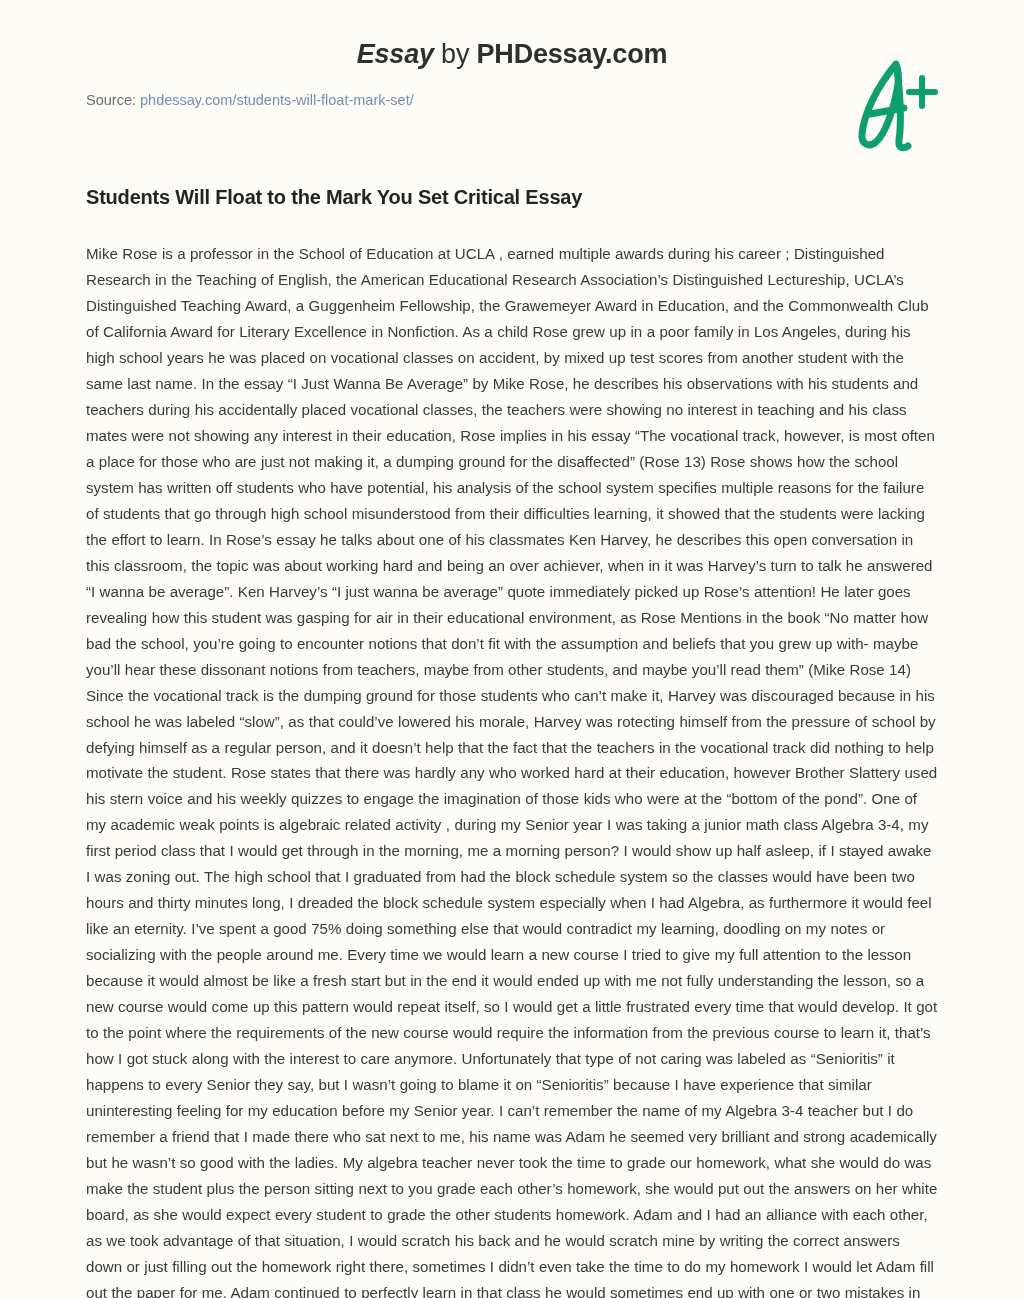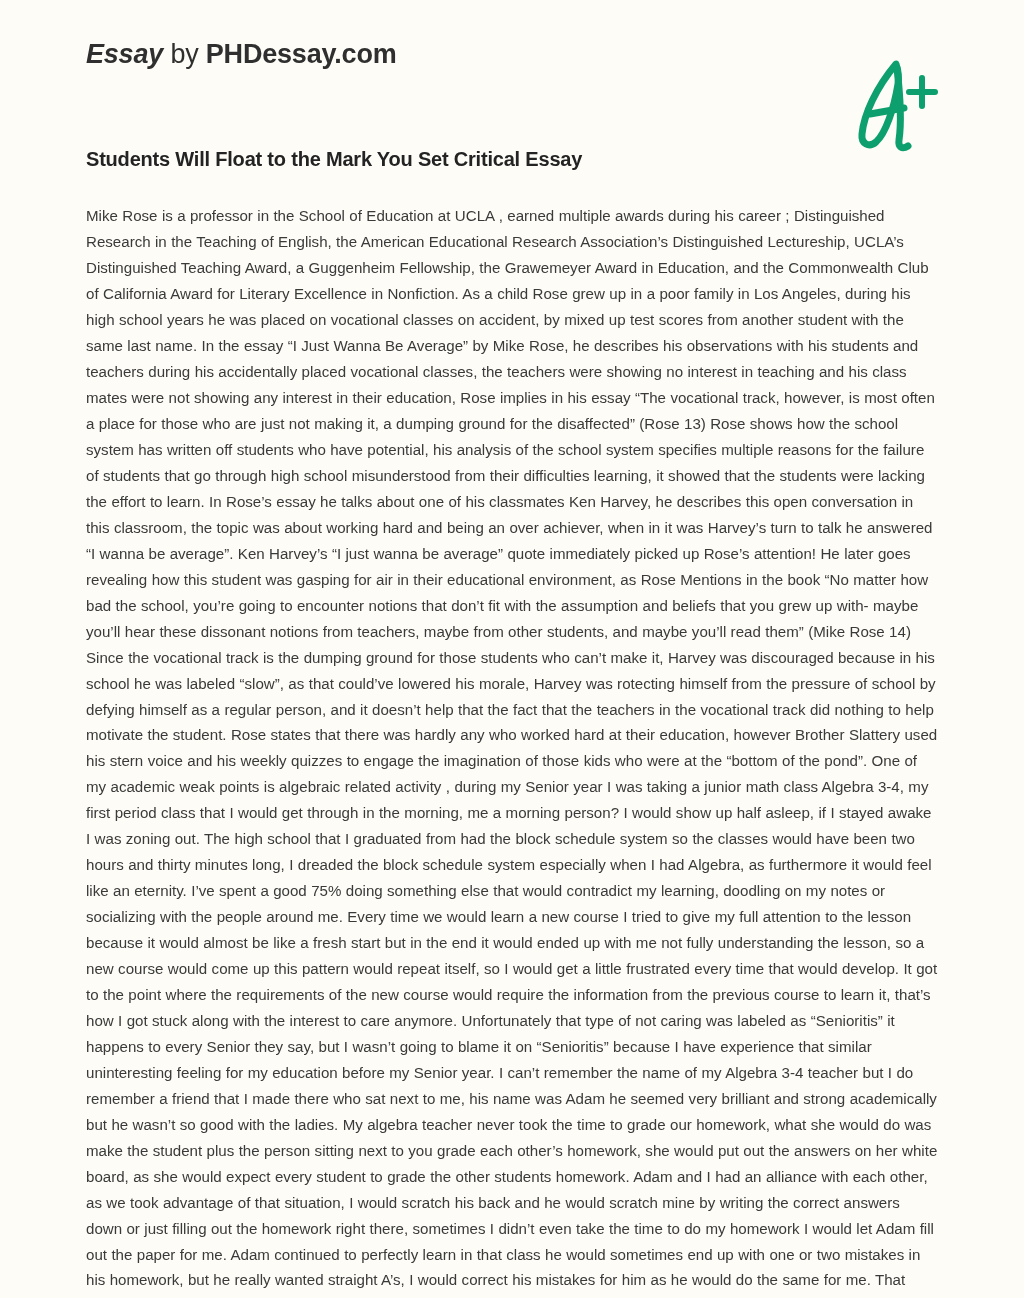--- a/index.html
+++ b/index.html
@@ -23,20 +23,21 @@
     padding: 38px 86px 0 86px;
     position: relative;
   }
   .brand {
     font-size: 27px;
     font-weight: bold;
     color: #2f2f2f;
     letter-spacing: -0.2px;
     line-height: 1.2;
     margin: 0;
+    text-align: center;
   }
   .brand .essay {
     font-style: italic;
     font-weight: bold;
   }
   .brand .by {
     font-weight: normal;
     font-style: normal;
   }
   .brand .site {
@@ -82,20 +83,23 @@
 </style>
 </head>
 <body>
 
 <div class="page">
 
   <div class="brand">
     <span class="essay">Essay</span><span class="by"> by </span><span class="site">PHDessay.com</span>
   </div>
 
+  <div class="source">
+    <span>Source: </span><a href="#">phdessay.com/students-will-float-mark-set/</a>
+  </div>
 
   <div class="logo">
     <svg viewBox="0 0 110 110" width="110" height="110" aria-hidden="true">
       <g fill="none" stroke="#0e9f6e" stroke-width="7" stroke-linecap="round" stroke-linejoin="round">
         <path d="M60 16 C40 40, 28 66, 26 86 C25 96, 33 100, 40 94 C50 85, 58 60, 62 36 C63 30, 62 22, 60 16 Z" stroke-width="7"></path>
         <path d="M61 20 C64 46, 66 72, 63 92 C62 99, 66 102, 72 98"></path>
         <path d="M34 66 L68 60"></path>
         <path d="M86 30 L86 58" stroke-width="6"></path>
         <path d="M73 44 L99 44" stroke-width="6"></path>
       </g>

